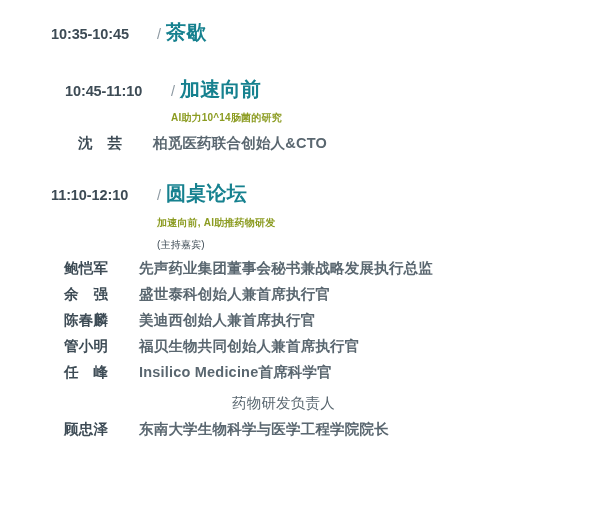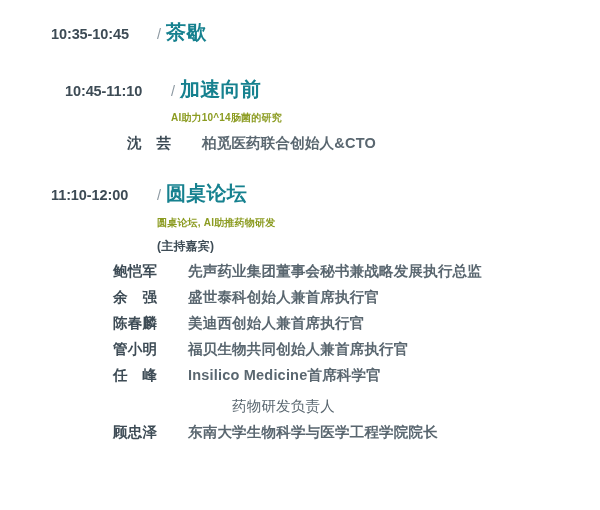--- a/index.html
+++ b/index.html
@@ -61,28 +61,28 @@
   .subtitle {
     margin-left: 157px;
     font-size: 10px;
     font-weight: bold;
     color: #8c9c22;
     letter-spacing: 0.2px;
     white-space: nowrap;
   }
   .group-label {
     margin-left: 157px;
-    font-size: 12px;
-    font-weight: bold;
+    font-size: 10px;
+    font-weight: normal;
     color: #3d4b55;
     letter-spacing: 0.2px;
     white-space: nowrap;
   }
   .person {
-    margin-left: 113px;
+    margin-left: 64px;
     display: flex;
     align-items: center;
     white-space: nowrap;
   }
   .person-name {
     width: 75px;
     flex: 0 0 75px;
     font-size: 14.5px;
     font-weight: bold;
     color: #3d4b55;
@@ -127,26 +127,26 @@
     </div>
     <div class="subtitle" style="margin-top:8px;">AI助力10^14肠菌的研究</div>
     <div class="person" style="margin-top:9px;">
       <span class="person-name spaced">沈　芸</span>
       <span class="person-title">柏觅医药联合创始人&amp;CTO</span>
     </div>
   </div>
 
   <div class="session" style="top:180px;">
     <div class="session-header">
-      <span class="time">11:10-12:00</span>
+      <span class="time">11:10-12:10</span>
       <span class="slash">/</span>
       <span class="kind">圆桌论坛</span>
     </div>
 
-    <div class="subtitle" style="margin-top:9px;">圆桌论坛, AI助推药物研发</div>
+    <div class="subtitle" style="margin-top:9px;">加速向前, AI助推药物研发</div>
 
     <div class="group-label" style="margin-top:8px;">(主持嘉宾)</div>
     <div class="person" style="margin-top:7px;">
       <span class="person-name">鲍恺军</span>
       <span class="person-title">先声药业集团董事会秘书兼战略发展执行总监</span>
     </div>
 
 
     <div class="person" style="margin-top:7px;">
       <span class="person-name spaced">余　强</span>

